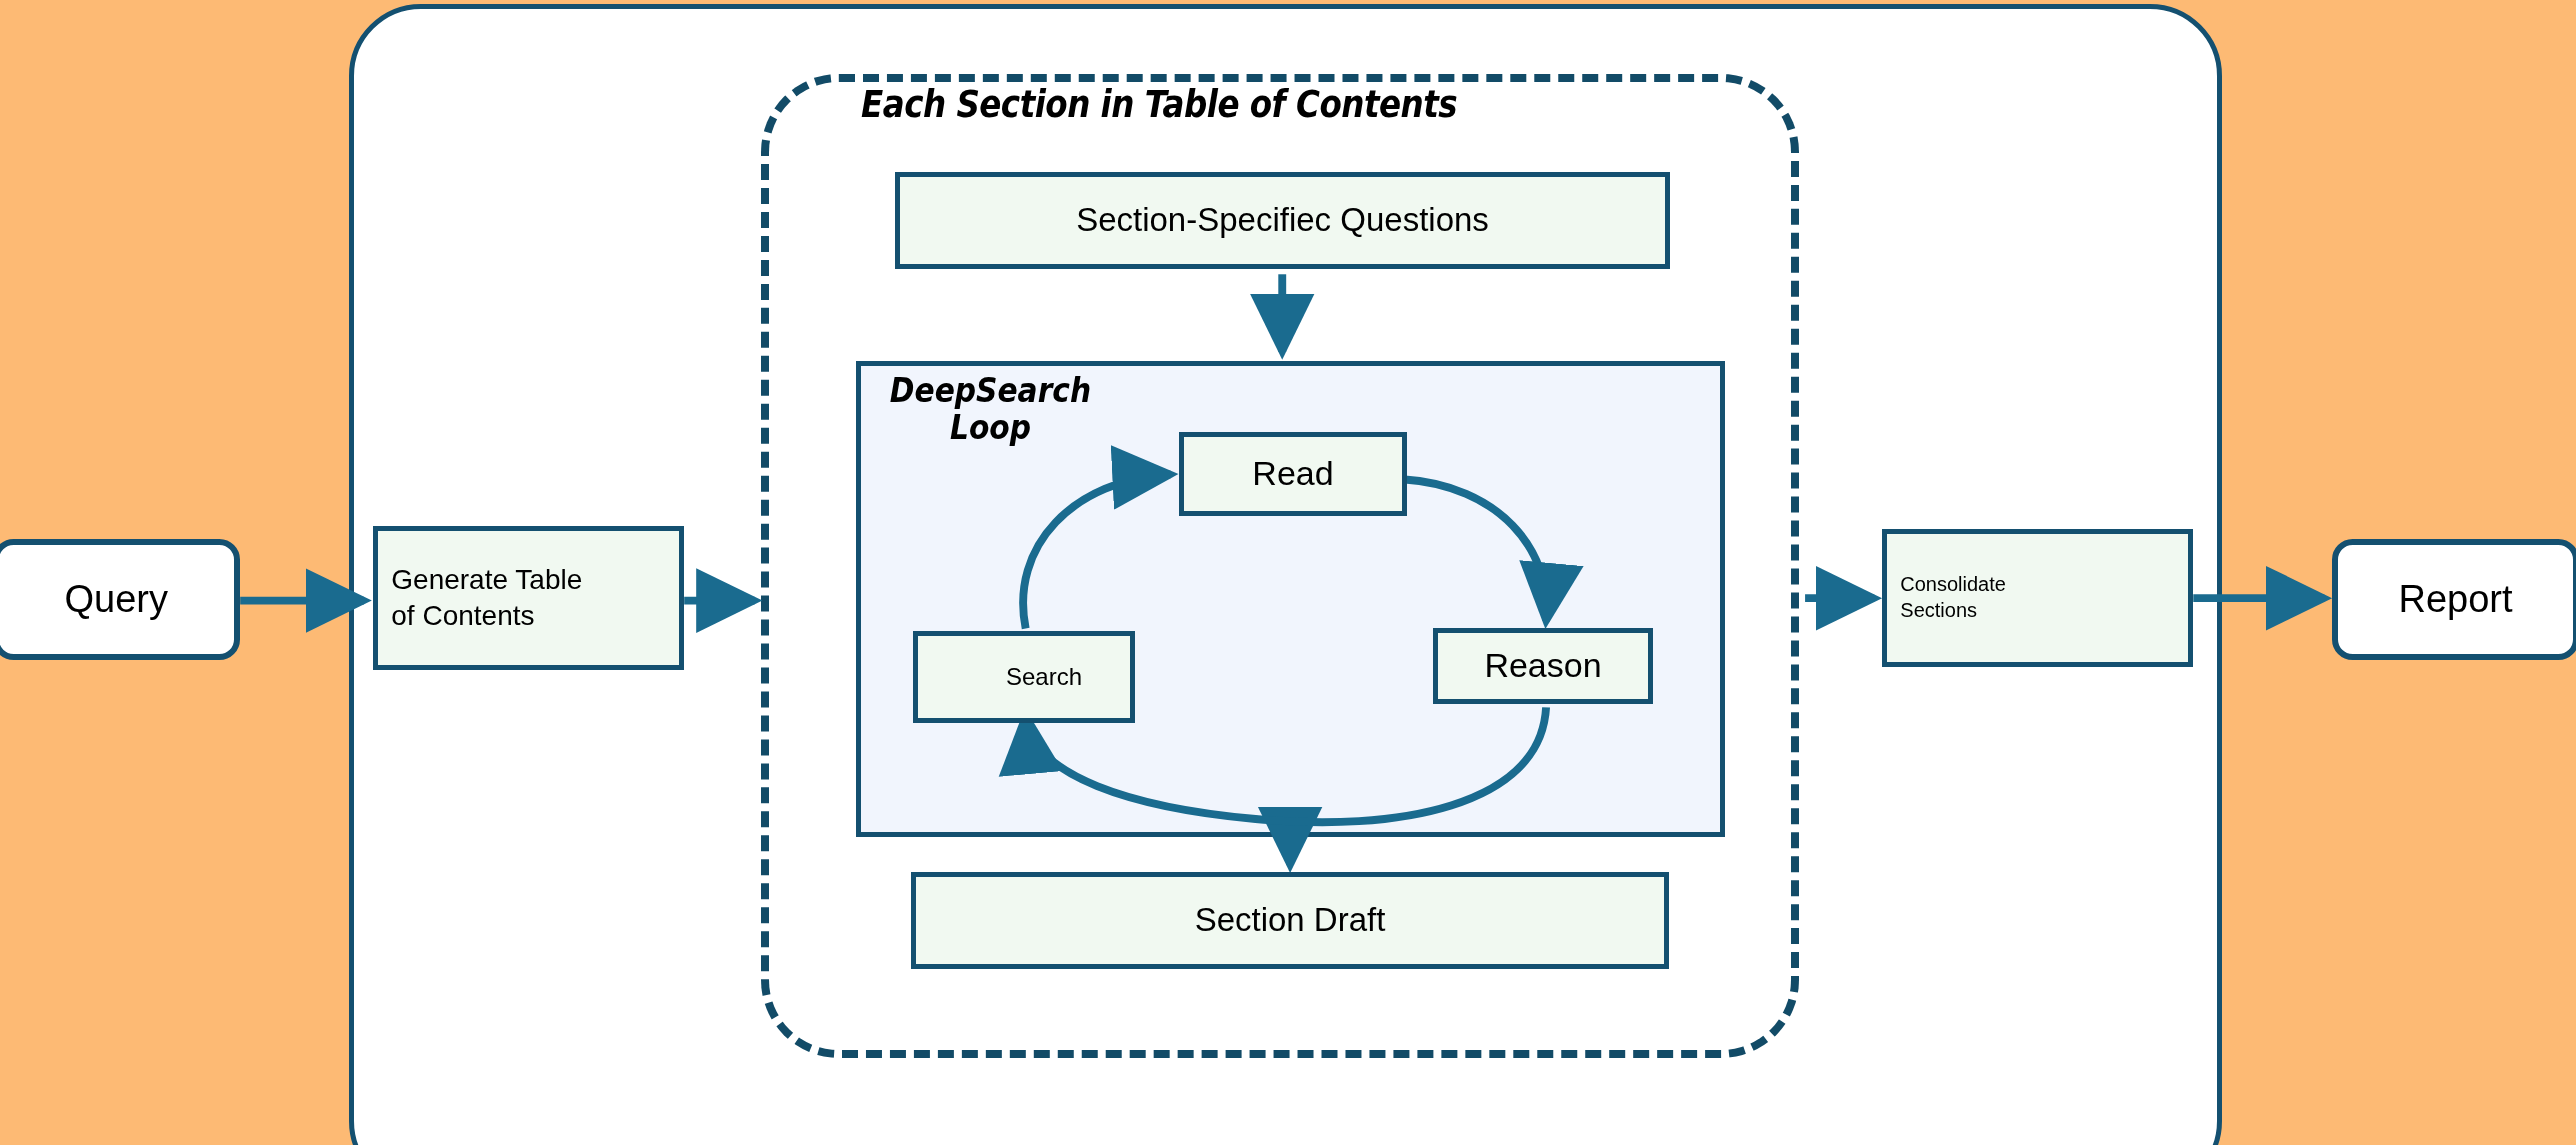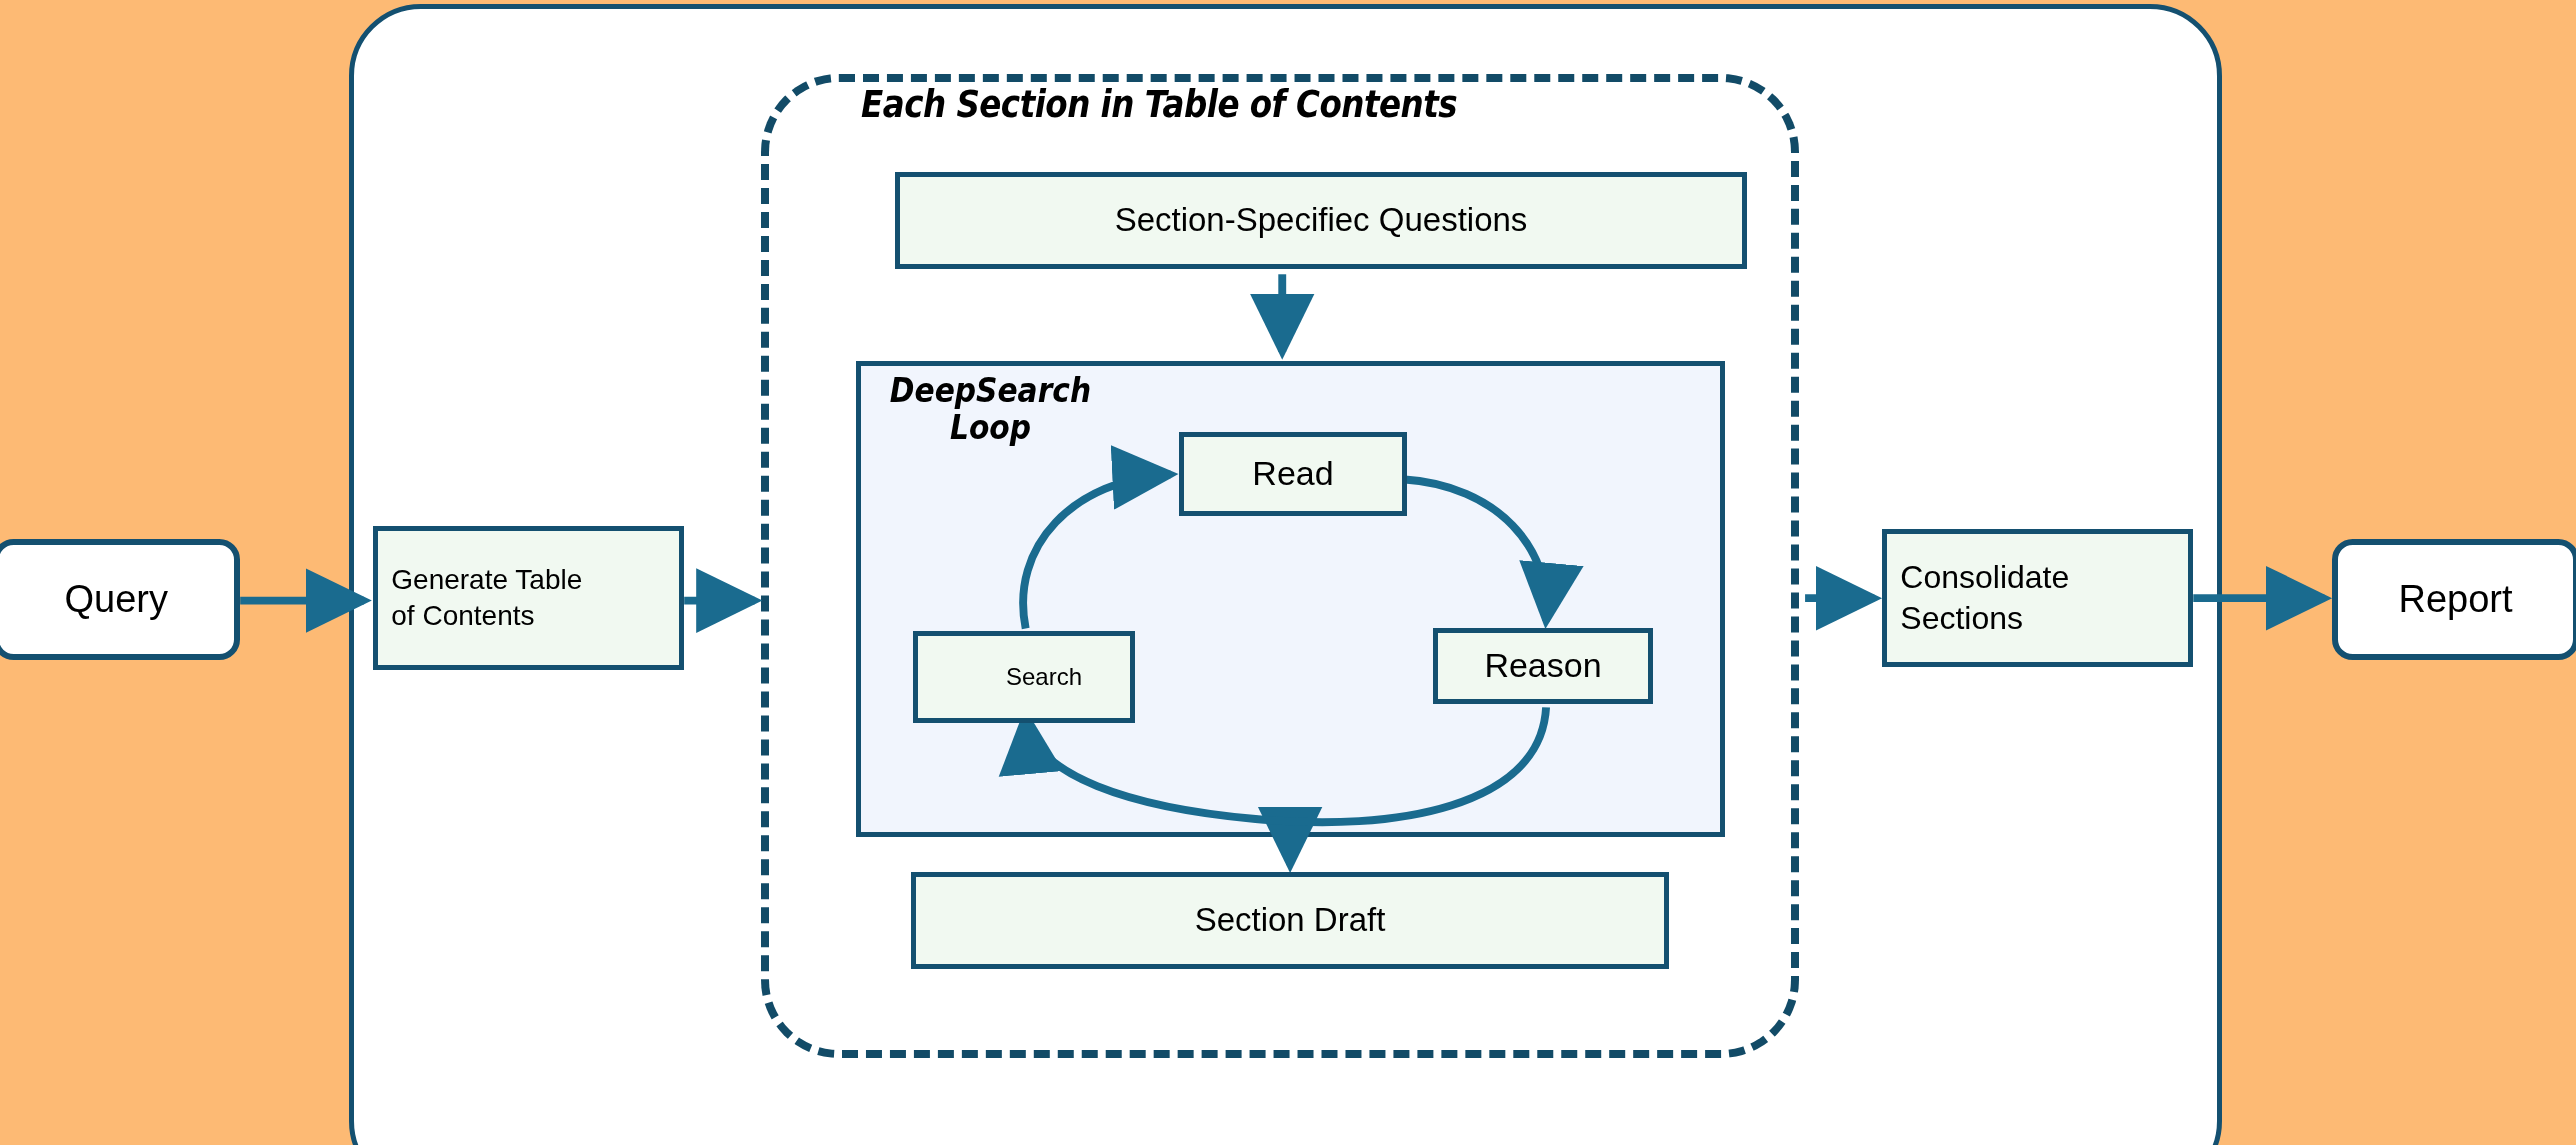--- a/index.html
+++ b/index.html
@@ -64,21 +64,21 @@
     background:#ffffff;
     border:6.7px solid #145070;
     border-radius:20.6px;
     display:flex;align-items:center;justify-content:center;
     color:#000;font-size:38px;
   }
 
   
   #query-box{left:-7.3px;top:539px;width:247px;height:121px;}
   #toc-box{left:373px;top:526px;width:311px;height:144px;font-size:28px;}
-  #questions-box{left:895px;top:172px;width:852px;height:97px;font-size:33px;}
+  #questions-box{left:895px;top:172px;width:775px;height:97px;font-size:33px;}
 
   #deepsearch-box{
     position:absolute;
     left:856px;top:361px;width:869px;height:476px;
     background:#f1f5fd;
     border:5.5px solid #145070;
     box-sizing:border-box;
   }
   .ds-label{
     position:absolute;
@@ -99,21 +99,21 @@
 
   .loop-note{
     position:absolute;
     left:1162px;top:594px;width:243px;
     text-align:center;
     font-size:26px;font-weight:bold;line-height:1.32;
     color:#000;
   }
 
   #draft-box{left:911px;top:872px;width:758px;height:97px;font-size:33px;}
-  #consolidate-box{left:1882px;top:529px;width:311px;height:138px;font-size:32px;}
+  #consolidate-box{left:1882px;top:529px;width:311px;height:138px;font-size:20px;}
   #report-box{left:2332px;top:539px;width:247px;height:121px;}
 
   
   #wires{position:absolute;left:0;top:0;width:2576px;height:1146px;pointer-events:none;}
 </style>
 </head>
 <body>
 
 <div id="stage">
 

